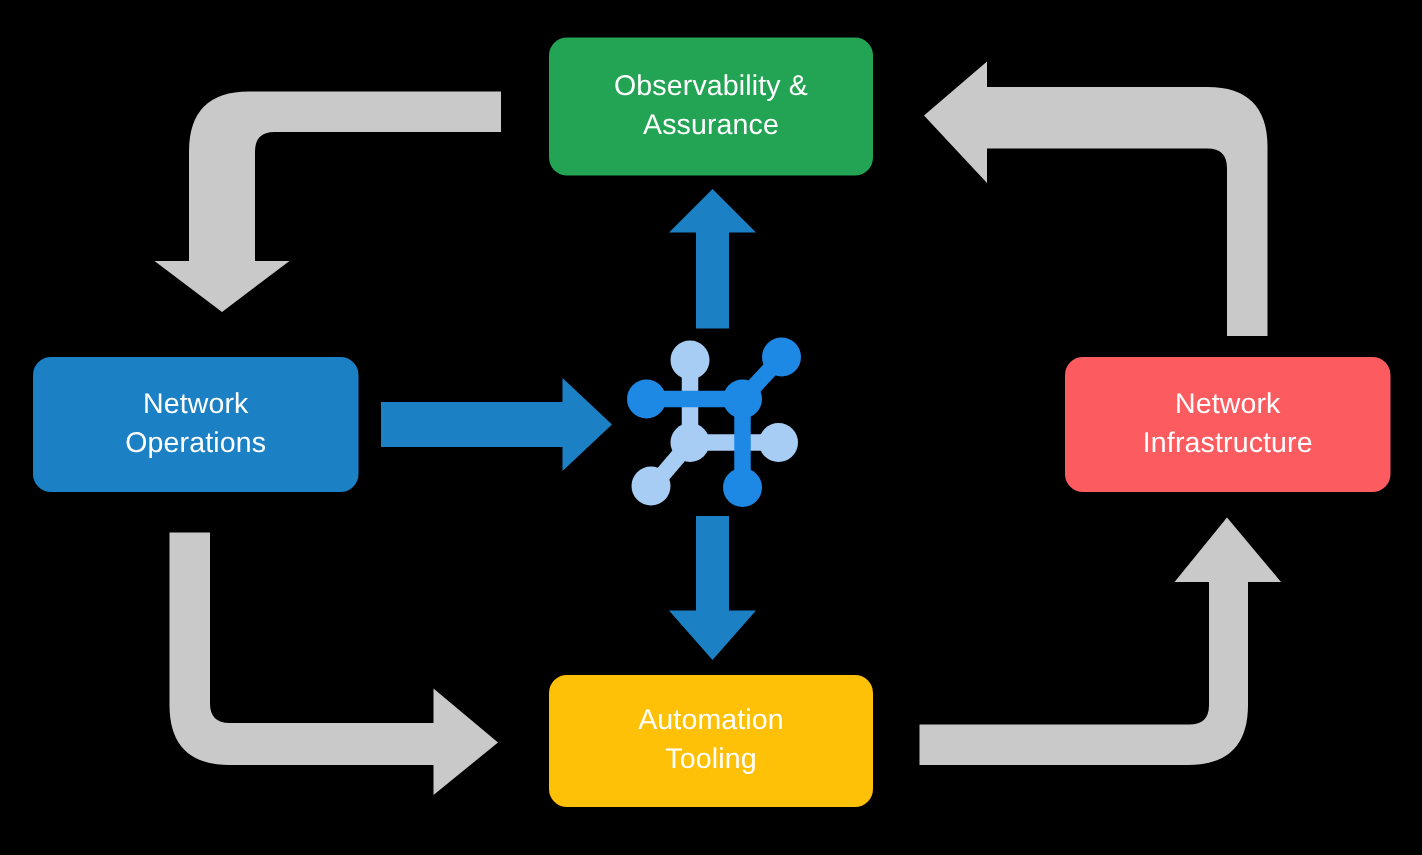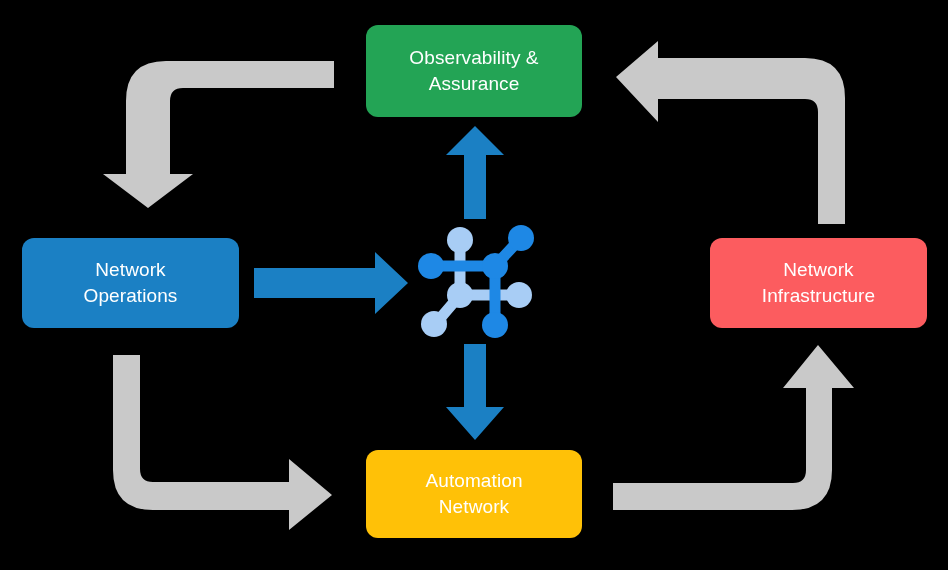--- a/index.html
+++ b/index.html
@@ -190,16 +190,16 @@
 Operations</span>
   </div>
 
   <div class="node-box" id="box-network-infrastructure">
     <span class="label">Network
 Infrastructure</span>
   </div>
 
   <div class="node-box" id="box-automation-tooling">
     <span class="label">Automation
-Network</span>
+Tooling</span>
   </div>
 
 </div>
 
 </body></html>

